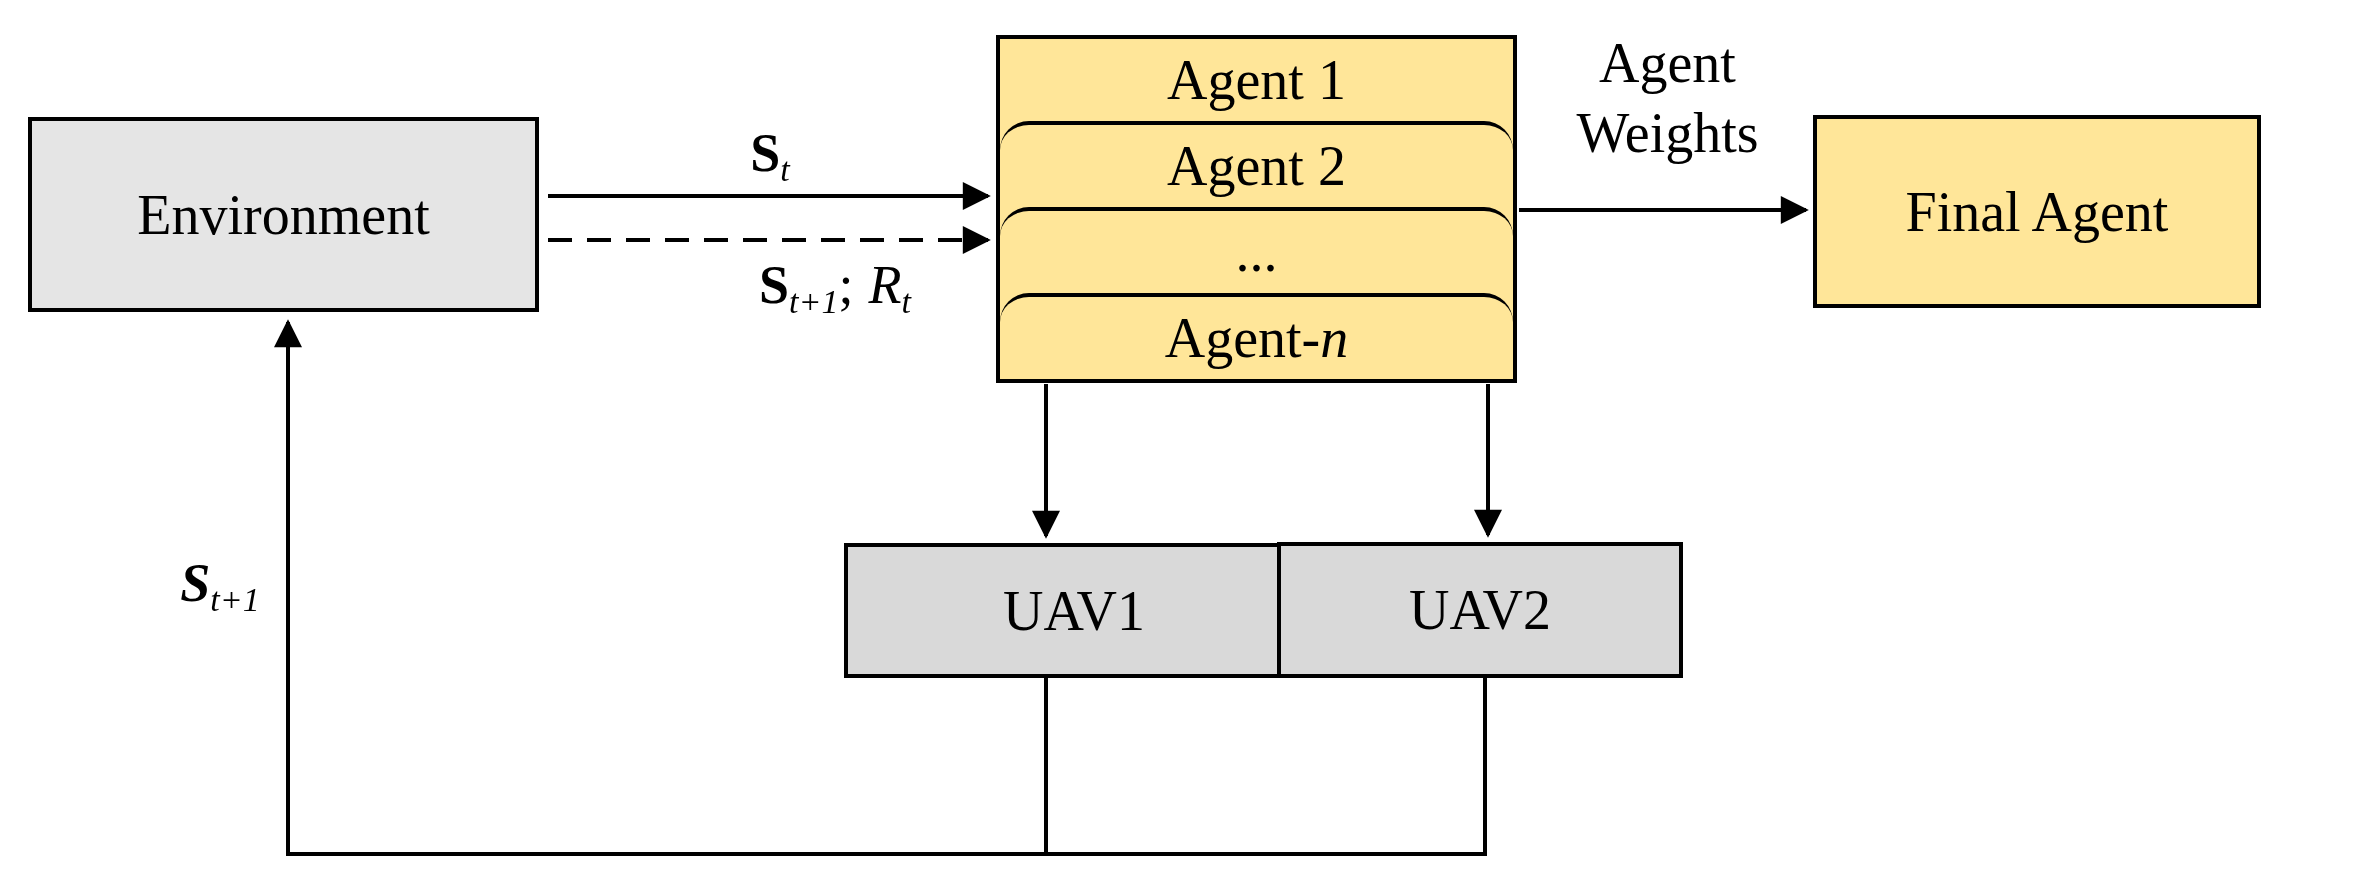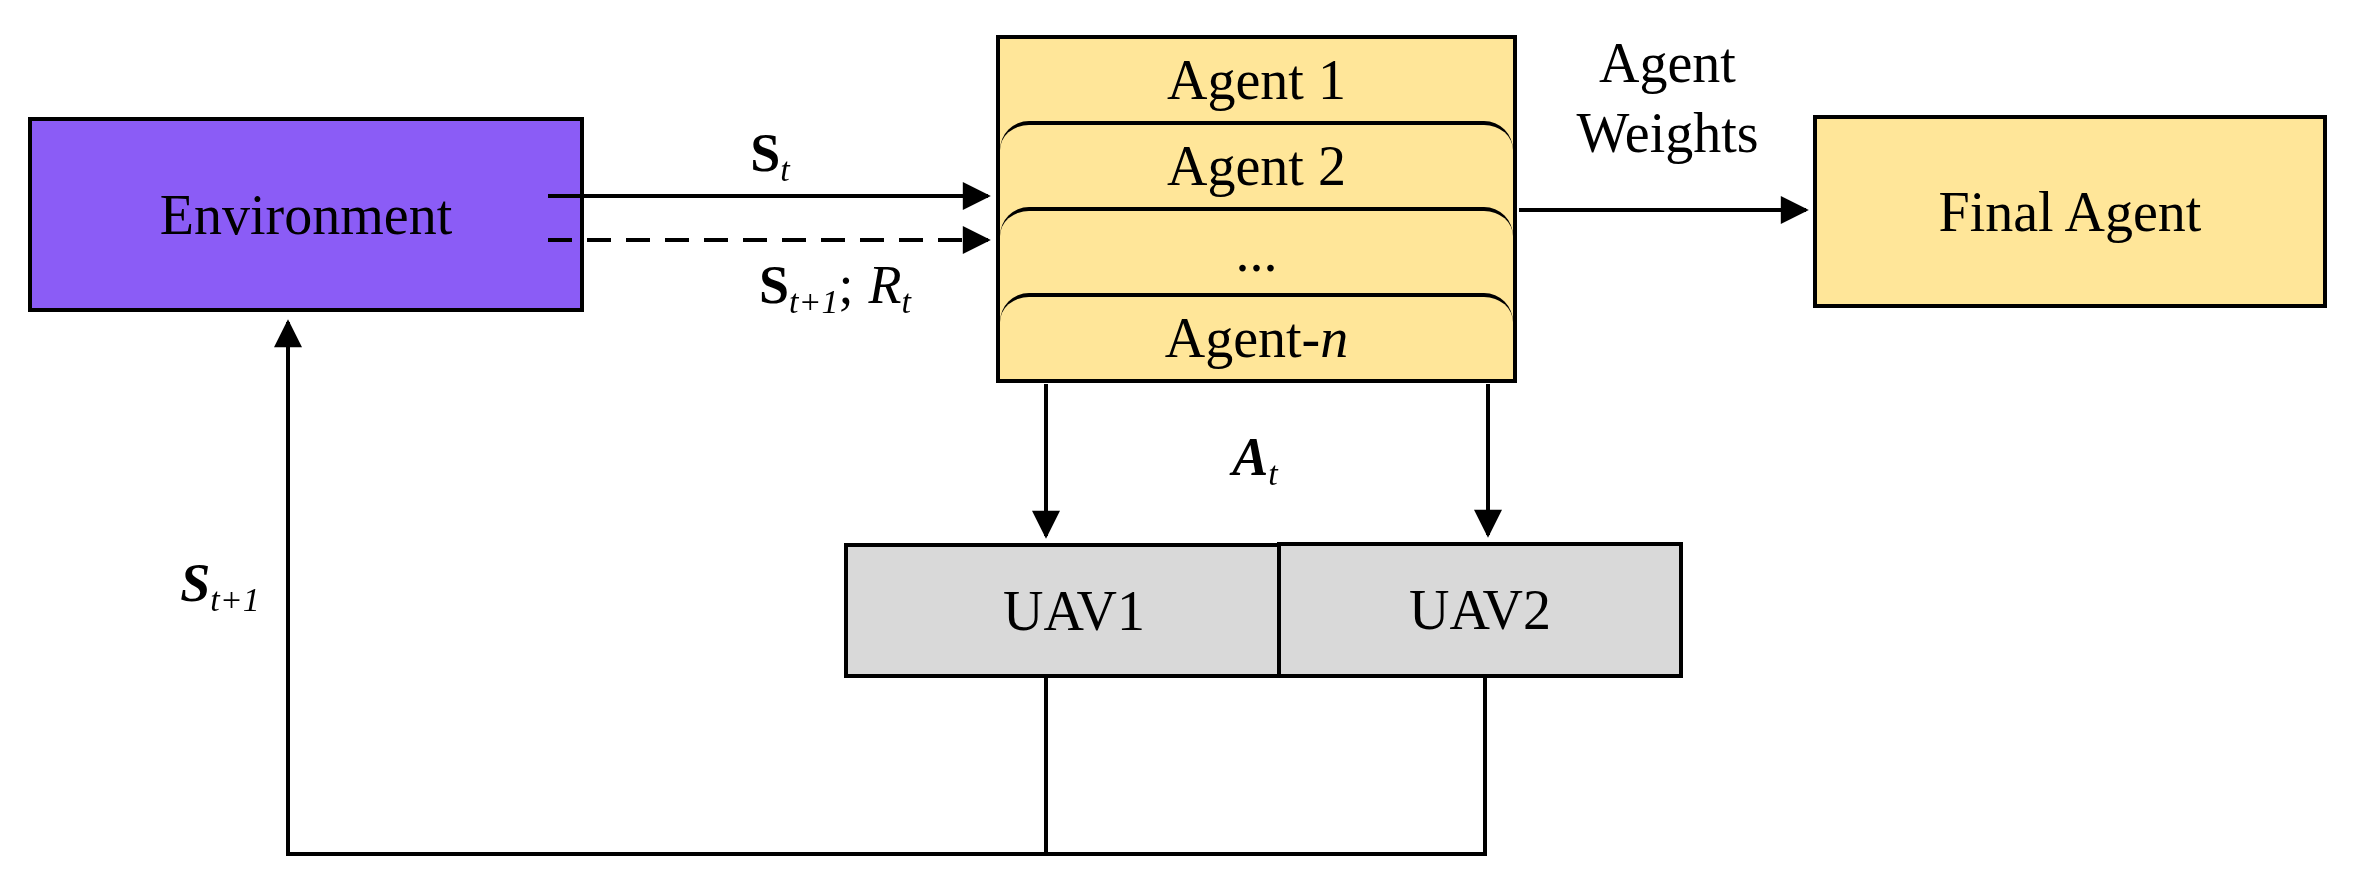--- a/index.html
+++ b/index.html
@@ -36,41 +36,41 @@
   .sep { margin-right:0.28em; }
   svg.overlay { position:absolute; left:0; top:0; pointer-events:none; }
   .ln { stroke:#000; stroke-width:4; fill:none; }
   .dash { stroke-dasharray:24 15; }
 </style>
 </head>
 <body>
 
 <div id="canvas">
 
-  <div class="box" style="left: 28px; top: 117px; width: 556px; height: 195px; background-color: #8b5cf6;">
+  <div class="box" style="left: 28px; top: 117px; width: 511px; height: 195px; background-color: #e5e5e5;">
     <span>Environment</span>
   </div>
 
   <div class="stack" style="left: 996px; top: 35px; width: 521px; height: 348px; background-color: rgb(255, 230, 153);">
     <div class="row">
       <span>Agent 1</span>
     </div>
     <div class="row">
       <span>Agent 2</span>
     </div>
     <div class="row">
       <span>...</span>
     </div>
     <div class="row">
       <span>Agent-</span>
         <span class="i">n</span>
     </div>
   </div>
 
-  <div class="box" style="left: 1813px; top: 115px; width: 514px; height: 193px; background-color: rgb(255, 230, 153);">
+  <div class="box" style="left: 1813px; top: 115px; width: 448px; height: 193px; background-color: rgb(255, 230, 153);">
     <span>Final Agent</span>
   </div>
 
   <div class="box" style="left: 844px; top: 543px; width: 460px; height: 135px; background-color: rgb(217, 217, 217);">
     <span>UAV1</span>
   </div>
 
   <div class="box" style="left: 1277px; top: 542px; width: 406px; height: 136px; background-color: rgb(217, 217, 217);">
     <span>UAV2</span>
   </div>
@@ -96,21 +96,18 @@
 
   <div class="lbl" style="left:640px; top:252px; width:390px;">
     <span class="b">S</span><sub>t+1</sub><span class="sep">;</span><span class="i">R</span><sub>t</sub>
   </div>
 
   <div class="lbl" style="left:1520px; top:28px; width:295px; font-size:56px;">
     <div>Agent</div>
     <div>Weights</div>
   </div>
 
-  <div class="lbl" style="left:1150px; top:424px; width:210px;">
-    <span class="bi">A</span><sub>t</sub>
-  </div>
 
   <div class="lbl" style="left:130px; top:550px; width:180px;">
     <span class="bi">S</span><sub>t+1</sub>
   </div>
 
 </div>
 
 </body></html>

